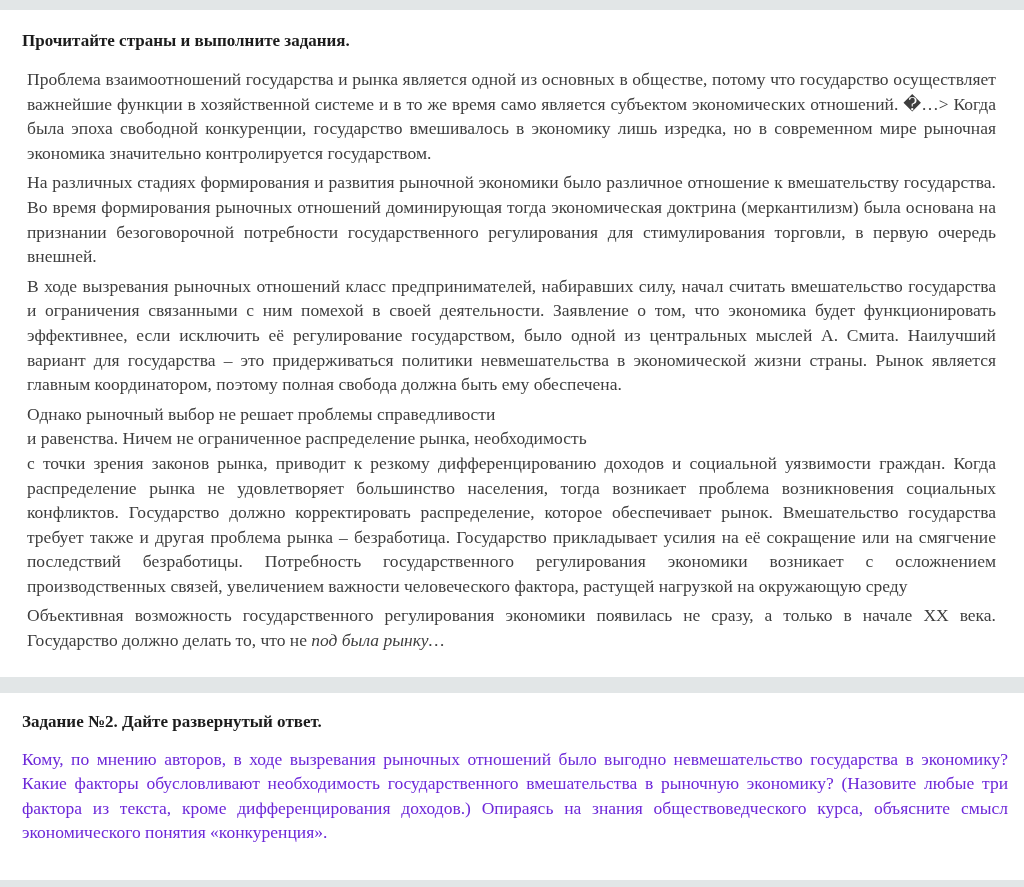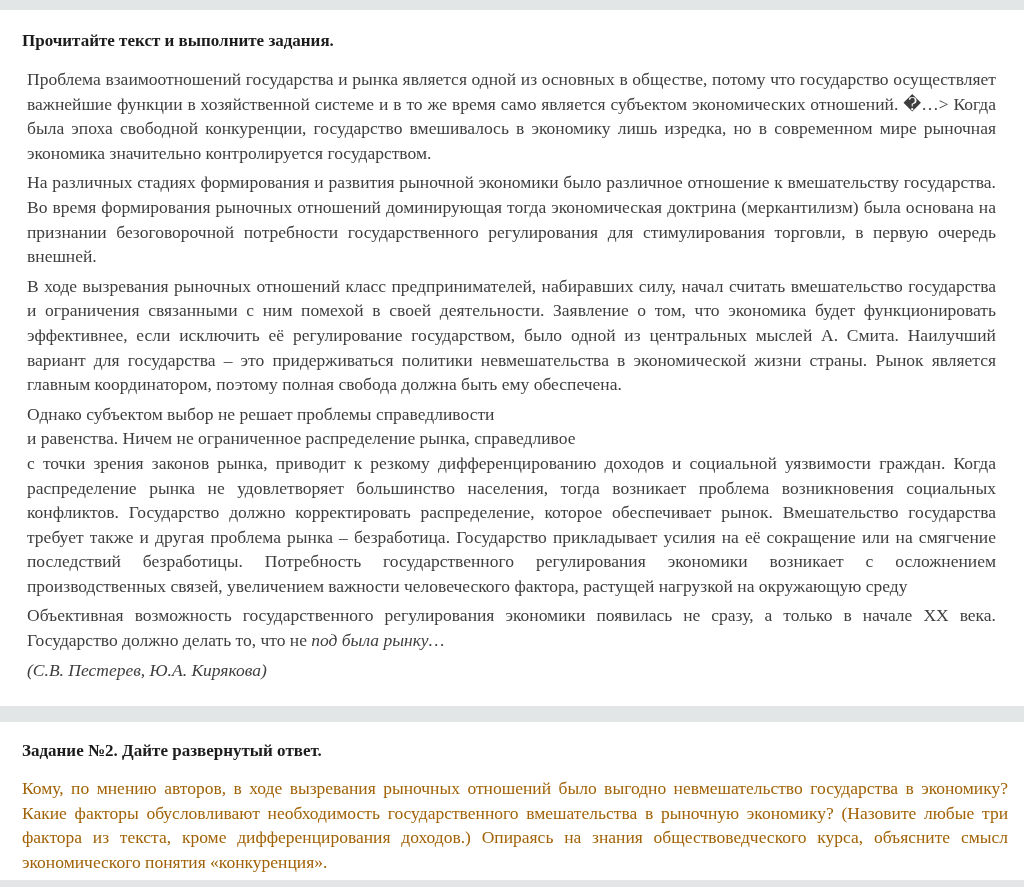--- a/index.html
+++ b/index.html
@@ -47,44 +47,43 @@
   }
   .divider {
     margin-top: 24px;
     height: 16px;
   }
   .task {
     padding: 17px 16px 0 22px;
   }
   .task h2.heading { margin-bottom: 13px; }
   .task p.task-body {
-    color: #a16207;
+    color: #6d28d9;
     font-size: 17.5px;
     line-height: 24.6px;
     text-align: justify;
   }
 </style>
 </head>
 <body>
 
 <div class="bar top"></div>
 
 <main class="page">
-  <h1 class="heading">Прочитайте текст и выполните задания.</h1>
+  <h1 class="heading">Прочитайте страны и выполните задания.</h1>
 
   <div class="text-block">
     <p>Проблема взаимоотношений государства и рынка является одной из основных в обществе, потому что государство осуществляет важнейшие функции в хозяйственной системе и в то же время само является субъектом экономических отношений. �…&gt; Когда была эпоха свободной конкуренции, государство вмешивалось в экономику лишь изредка, но в современном мире рыночная экономика значительно контролируется государством.</p>
     <p>На различных стадиях формирования и развития рыночной экономики было различное отношение к вмешательству государства. Во время формирования рыночных отношений доминирующая тогда экономическая доктрина (меркантилизм) была основана на признании безоговорочной потребности государственного регулирования для стимулирования торговли, в первую очередь внешней.</p>
     <p>В ходе вызревания рыночных отношений класс предпринимателей, набиравших силу, начал считать вмешательство государства и ограничения связанными с ним помехой в своей деятельности. Заявление о том, что экономика будет функционировать эффективнее, если исключить её регулирование государством, было одной из центральных мыслей А. Смита.  Наилучший вариант для государства –  это придерживаться политики невмешательства в экономической жизни страны. Рынок является главным координатором, поэтому полная свобода должна быть ему обеспечена.</p>
-    <p><span>Однако субъектом выбор не решает проблемы справедливости</span><br>
-      <span>и равенства. Ничем не ограниченное распределение рынка, справедливое</span><br>
+    <p><span>Однако рыночный выбор не решает проблемы справедливости</span><br>
+      <span>и равенства. Ничем не ограниченное распределение рынка, необходимость</span><br>
       <span>с точки зрения законов рынка, приводит к резкому дифференцированию доходов и социальной уязвимости граждан. Когда распределение рынка не удовлетворяет большинство населения, тогда возникает проблема возникновения социальных конфликтов. Государство должно корректировать распределение, которое обеспечивает рынок. Вмешательство государства требует также и другая проблема рынка –  безработица. Государство прикладывает усилия на её сокращение или на смягчение последствий безработицы. Потребность государственного регулирования экономики возникает с осложнением производственных связей, увеличением важности человеческого фактора, растущей нагрузкой на окружающую среду</span><br>
       </p>
     <p><span>Объективная возможность государственного регулирования экономики появилась не сразу, а только в начале XX века. Государство должно делать то, что не </span><em class="italic-phrase">под была рынку…</em></p>
-    <p class="attribution">(С.В. Пестерев,  Ю.А. Кирякова)</p>
   </div>
 </main>
 
 <div class="bar divider"></div>
 
 <section class="task">
   <h2 class="heading">Задание №2. Дайте развернутый ответ.</h2>
   <p class="task-body">Кому, по мнению авторов, в ходе вызревания рыночных отношений было выгодно невмешательство государства в экономику? Какие факторы обусловливают необходимость государственного вмешательства в рыночную экономику? (Назовите любые три фактора из текста, кроме дифференцирования доходов.) Опираясь на знания обществоведческого курса, объясните смысл экономического понятия «конкуренция».</p>
 </section>
 

